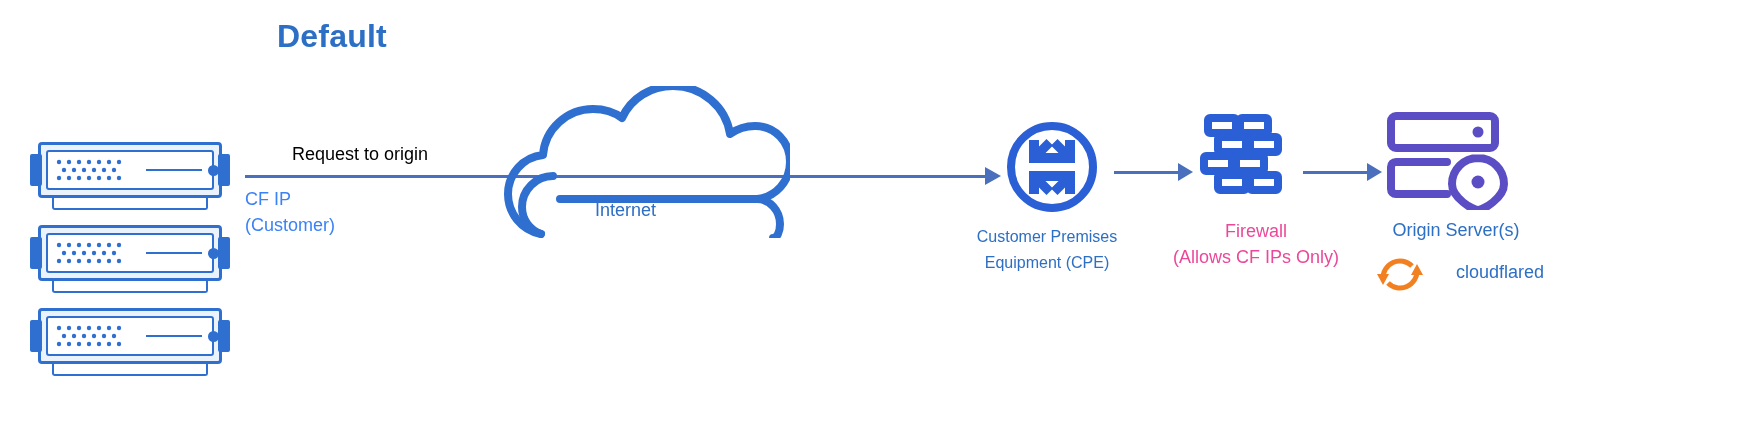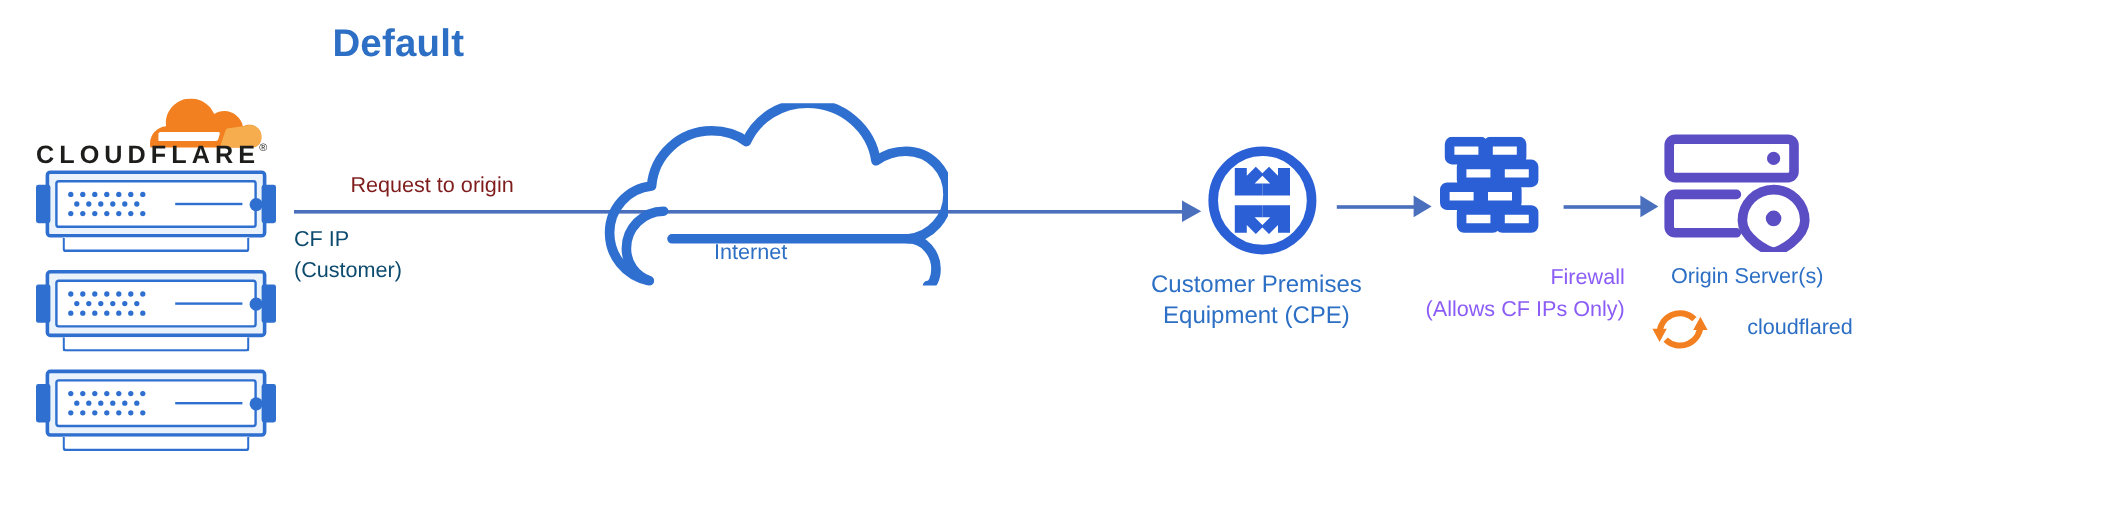--- a/index.html
+++ b/index.html
@@ -69,52 +69,52 @@
   
   #request-line{
     left:245px;top:175px;width:745px;height:3px;background:#4a6fbd;
   }
   #request-arrowhead{
     left:985px;top:167px;width:0;height:0;
     border-top:9px solid transparent;border-bottom:9px solid transparent;
     border-left:16px solid #4a6fbd;
   }
   #label-request-to-origin{
-    left:292px;top:144px;font-size:18px;color:#7f1d1d;white-space:nowrap;
+    left:292px;top:144px;font-size:18px;color:#000000;white-space:nowrap;
   }
   #label-cf-ip{
-    left:245px;top:186px;font-size:18px;color:#0c4a6e;line-height:26px;white-space:nowrap;
+    left:245px;top:186px;font-size:18px;color:#3b82f6;line-height:26px;white-space:nowrap;
   }
 
   
   #internet-cloud{left:500px;top:86px;width:290px;height:152px;}
   #label-internet{
     left:595px;top:200px;font-size:18px;color:#2c6fc4;white-space:nowrap;
   }
 
   
   #cpe-icon{left:1005px;top:120px;width:94px;height:94px;}
   #label-cpe{
     left:949px;top:224px;width:196px;text-align:center;
-    font-size:20px;color:#2c6fc4;line-height:26px;
+    font-size:16px;color:#2c6fc4;line-height:26px;
   }
 
   
   #arrow-cpe-firewall{left:1114px;top:171px;width:68px;height:3px;background:#4a6fbd;}
   #arrow-cpe-firewall-head{
     left:1178px;top:163px;width:0;height:0;
     border-top:9px solid transparent;border-bottom:9px solid transparent;
     border-left:15px solid #4a6fbd;
   }
 
   
   #firewall-icon{left:1194px;top:114px;width:94px;height:82px;}
   #label-firewall{
-    left:1158px;top:218px;width:196px;text-align:right;
-    font-size:18px;color:#8b5cf6;line-height:26px;
+    left:1158px;top:218px;width:196px;text-align:center;
+    font-size:18px;color:#ec4899;line-height:26px;
   }
 
   
   #arrow-firewall-origin{left:1303px;top:171px;width:68px;height:3px;background:#4a6fbd;}
   #arrow-firewall-origin-head{
     left:1367px;top:163px;width:0;height:0;
     border-top:9px solid transparent;border-bottom:9px solid transparent;
     border-left:15px solid #4a6fbd;
   }
 
@@ -132,29 +132,20 @@
     font-size:18px;color:#2c6fc4;line-height:28px;margin-left:24px;
   }
 </style>
 </head>
 <body>
 
 <div class="stage">
 
   <div class="abs" id="diagram-title">Default</div>
 
-  <div class="abs" id="cf-logo">
-    <svg class="cf-cloud" viewBox="0 0 100 42">
-      <path d="M68 41 L92 41 C97 41 100 37 100 32 C100 26 95 22 90 22 C88 22 86 22.5 84.5 23.4 C83 16 76.5 10.5 69 10.5 C65.8 10.5 62.9 11.5 60.5 13.1 C57.4 5.4 49.9 0 41 0 C29.5 0 20.2 9.2 20.2 20.6 C20.2 21.5 20.3 22.4 20.4 23.2 C12.8 23.9 7 30.1 7 37.7 C7 38.8 7.1 39.9 7.3 41 Z" fill="#f38020"></path>
-      <path d="M86 23 C88 22.3 90 22 92 22.3 C96.5 23 100 27 100 32 C100 37 96.6 41 91.7 41 L67 41 C66 41 65.4 40.2 65.7 39.3 L70 26.5 C70.4 25.4 71.2 24.8 72.3 24.8 Z" fill="#f6ad4e"></path>
-      <path d="M14 35.5 L62 35.5 C63 35.5 63.6 34.9 63.8 34.1 L65.1 29.8 C65.4 28.9 64.9 28.1 63.9 28.1 L16 28.1 C15 28.1 14.2 28.7 14 29.6 Z" fill="#ffffff"></path>
-    </svg>
-    <div class="cf-word">CLOUDFLARE</div>
-    <div class="cf-reg">®</div>
-  </div>
 
   <div class="abs server-unit" style="left:30px;top:142px;">
     <div class="body"></div>
     <div class="ear-l"></div>
     <div class="ear-r"></div>
     <div class="inner"></div>
     <svg class="dots" width="80" height="22" viewBox="0 0 80 22">
       <g fill="#2f6fd0">
         <circle cx="3" cy="3" r="2.2"></circle>
           <circle cx="13" cy="3" r="2.2"></circle>

